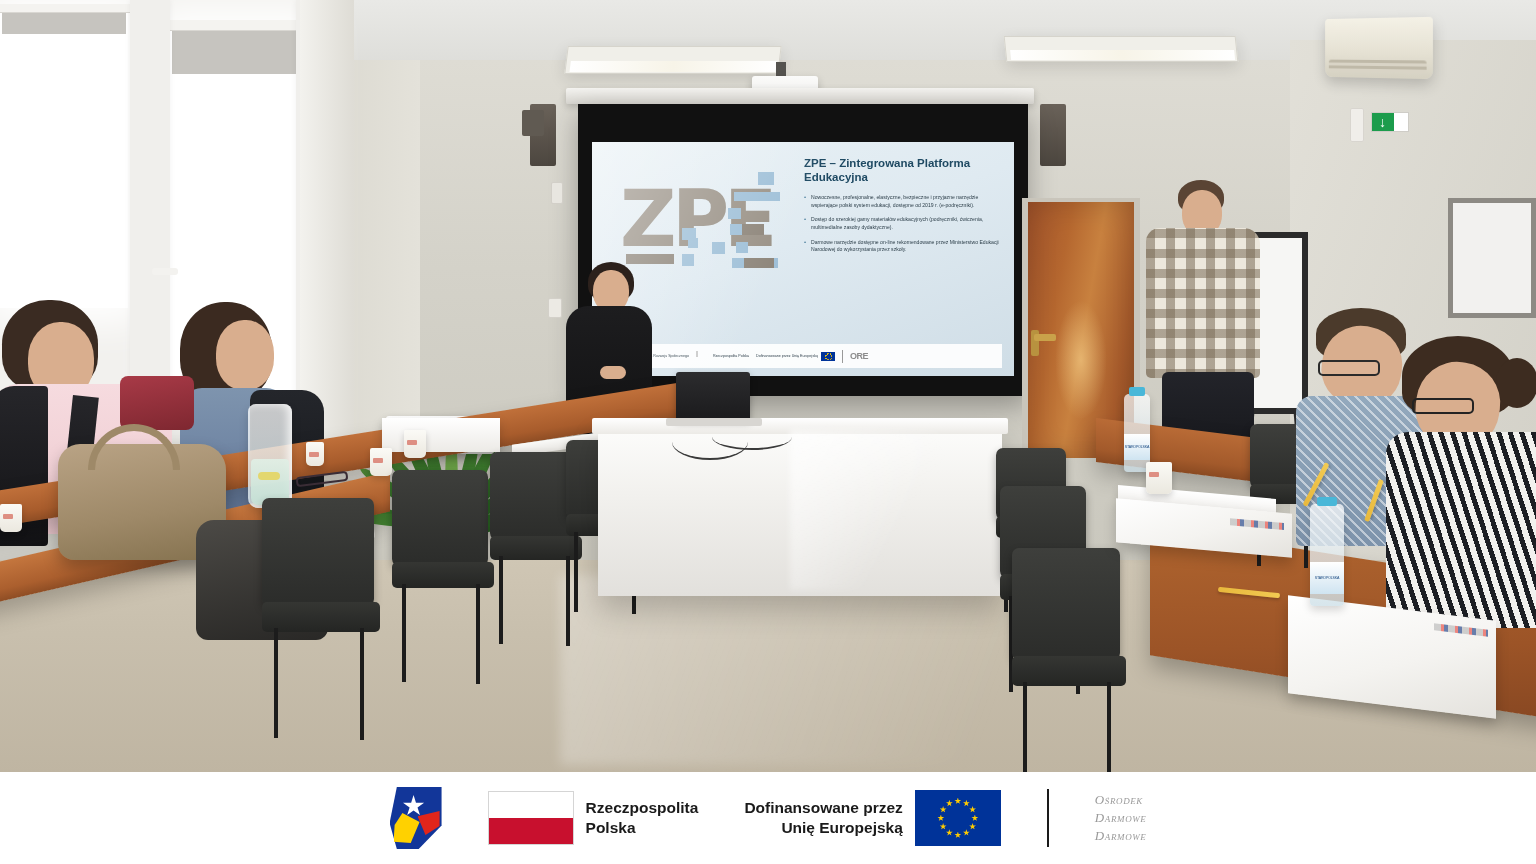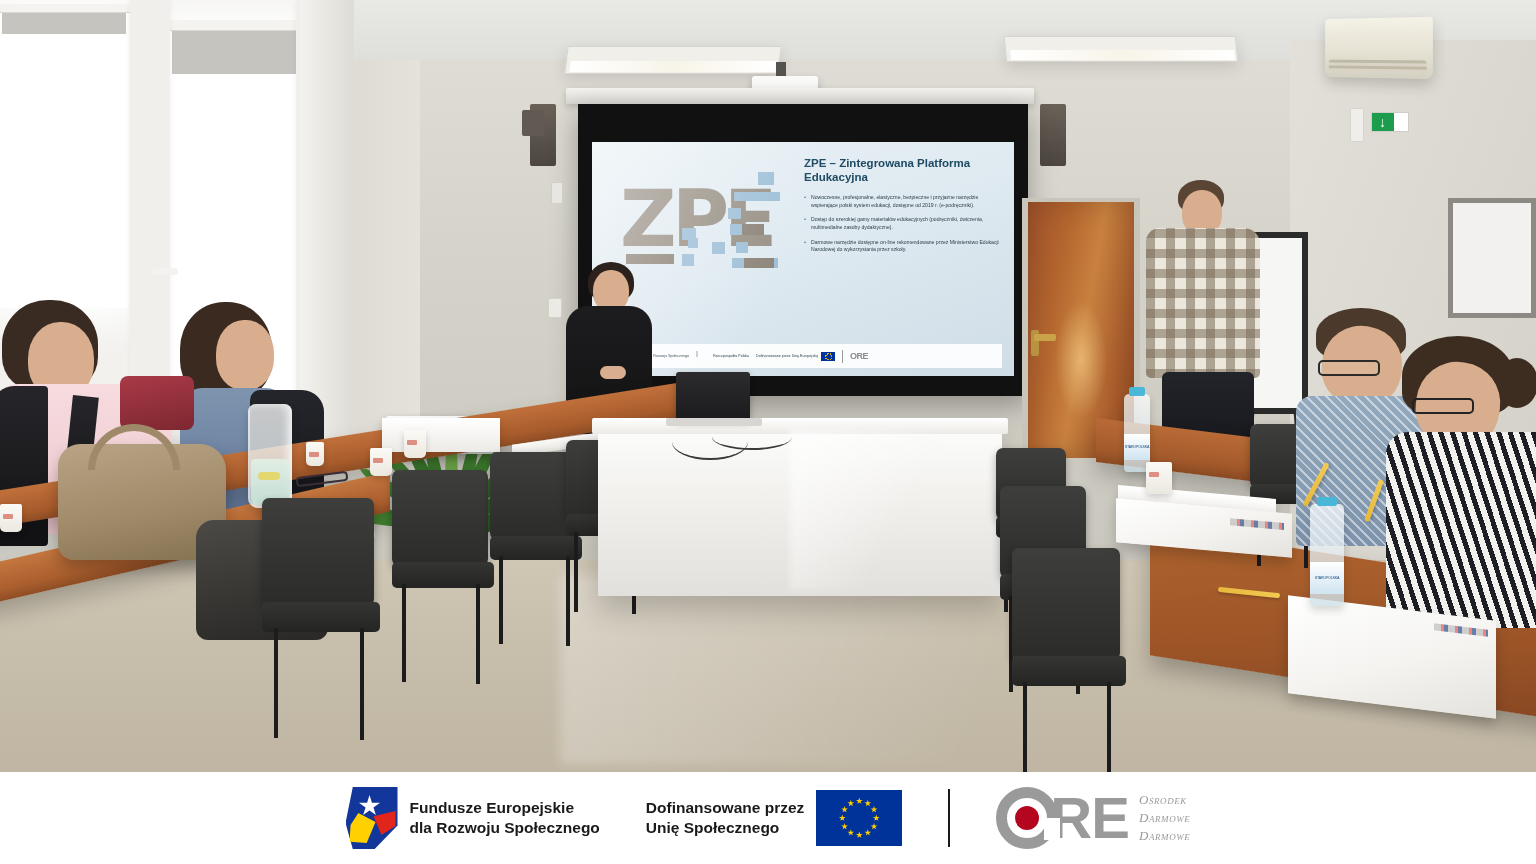--- a/index.html
+++ b/index.html
@@ -577,21 +577,21 @@
   }
   .footer-inner {
     display:flex; align-items:center; gap:46px;
   }
   .fi { display:flex; align-items:center; gap:12px; }
   .fi-text {
     font-family:"Liberation Sans", sans-serif;
     font-size:15.5px; font-weight:700; color:#1a1a1a; line-height:1.3;
     white-space:nowrap;
   }
-  .fi-text.right { }
+  .fi-text.right { text-align:right; }
 
   
   .logo-funds {
     width:52px; height:62px; position:relative;
   }
   .lf-bg {
     position:absolute; inset:0;
     background:#123699;
     clip-path: polygon(14% 0, 100% 0, 100% 62%, 56% 100%, 14% 100%, 0 58%);
   }
@@ -961,57 +961,57 @@
   <div class="footer">
     <div class="footer-inner">
 
       <div class="fi">
         <span class="logo-funds">
           <span class="lf-bg"></span>
           <span class="lf-yellow"></span>
           <span class="lf-red"></span>
           <span class="lf-star"></span>
         </span>
+      </div>
+
+      <div class="fi">
+        <span class="logo-pl">
+          <span class="w"></span>
+            <span class="r"></span>
+        </span>
         <span class="fi-text">
-          <span>Fundusze Europejskie</span><br>
-          <span>dla Rozwoju Społecznego</span>
+          <span>Rzeczpospolita</span><br>
+          <span>Polska</span>
         </span>
       </div>
-
 
       <div class="fi">
         <span class="fi-text right">
           <span>Dofinansowane przez</span><br>
-          <span>Unię Społecznego</span>
+          <span>Unię Europejską</span>
         </span>
         <span class="logo-eu" id="eu-flag">
             <span class="eu-star" style="left: 39.5px; top: 7.5px;"></span>
             <span class="eu-star" style="left: 48px; top: 9.77757px;"></span>
             <span class="eu-star" style="left: 54.2224px; top: 16px;"></span>
             <span class="eu-star" style="left: 56.5px; top: 24.5px;"></span>
             <span class="eu-star" style="left: 54.2224px; top: 33px;"></span>
             <span class="eu-star" style="left: 48px; top: 39.2224px;"></span>
             <span class="eu-star" style="left: 39.5px; top: 41.5px;"></span>
             <span class="eu-star" style="left: 31px; top: 39.2224px;"></span>
             <span class="eu-star" style="left: 24.7776px; top: 33px;"></span>
             <span class="eu-star" style="left: 22.5px; top: 24.5px;"></span>
             <span class="eu-star" style="left: 24.7776px; top: 16px;"></span>
             <span class="eu-star" style="left: 31px; top: 9.77757px;"></span>
           </span>
       </div>
 
       <span class="foot-divider"></span>
 
       <div class="logo-ore">
-        <span class="ore-mark">
-          <span class="ore-ring">
-            <span class="ore-dot"></span>
-          </span>
-          <span class="ore-re">RE</span>
-        </span>
         <span class="ore-words">
           <span>Ośrodek</span><br>
           <span>Darmowe</span><br>
           <span>Darmowe</span>
         </span>
       </div>
 
     </div>
   </div>
 

